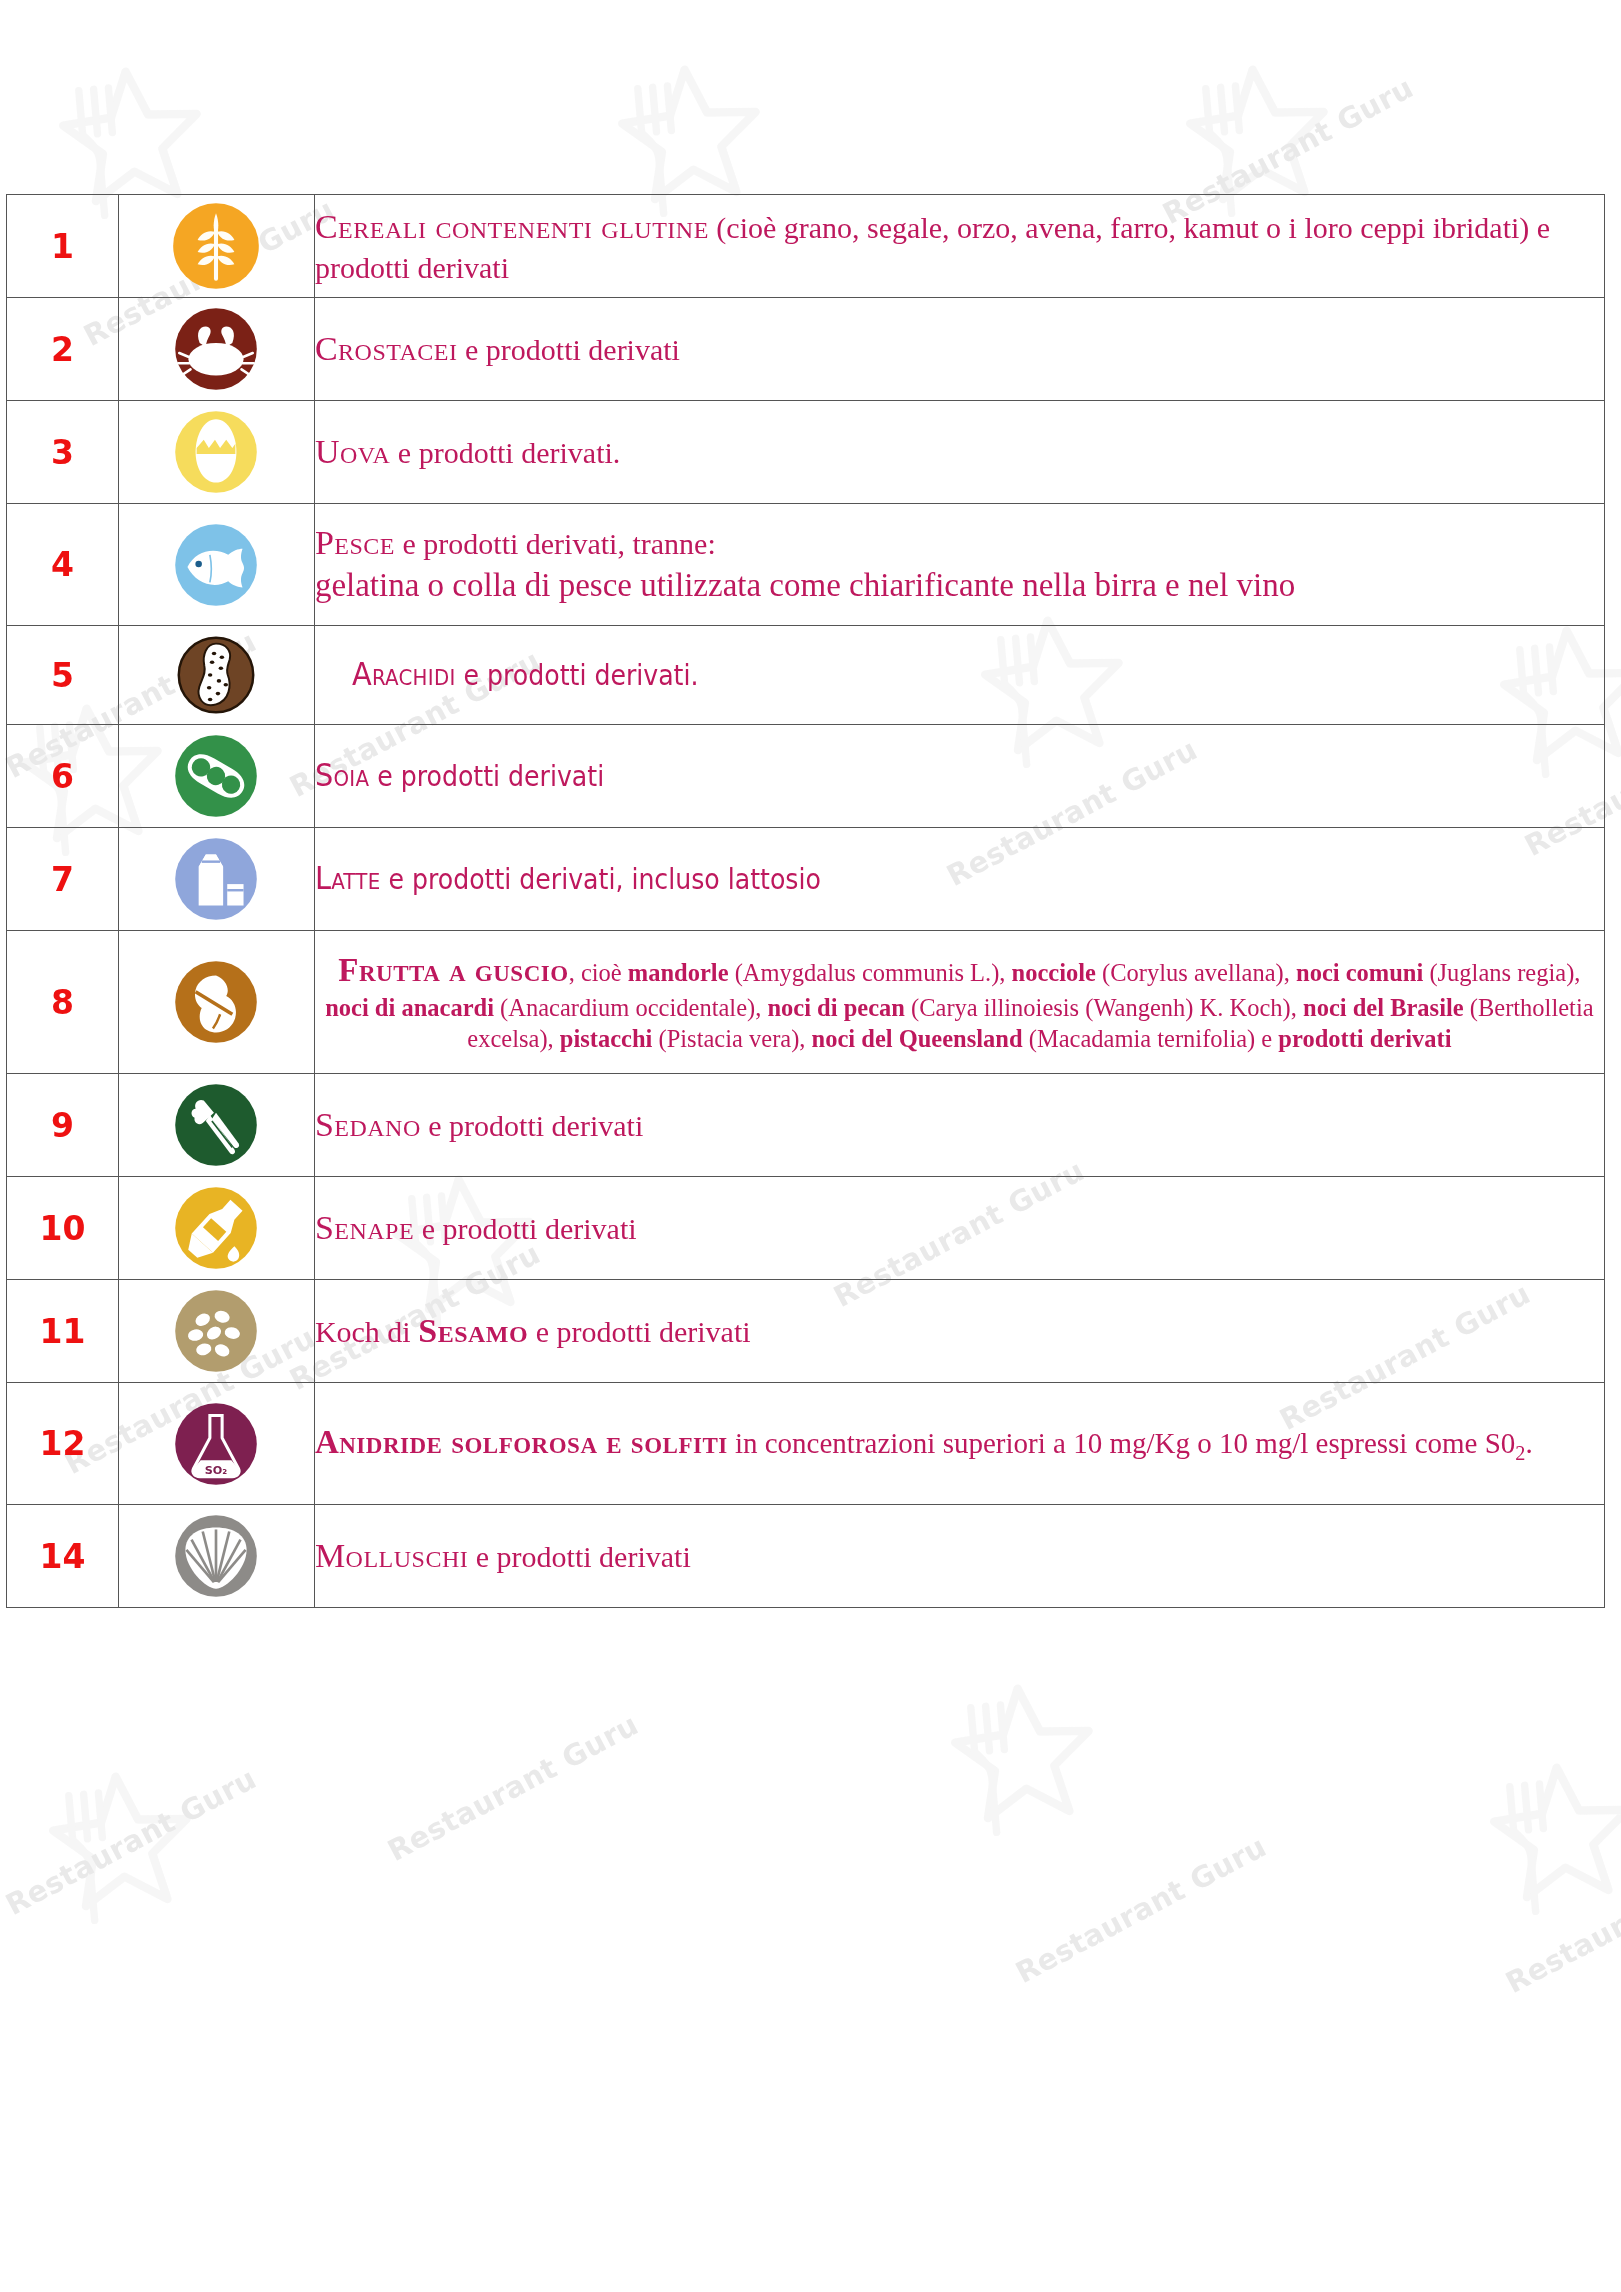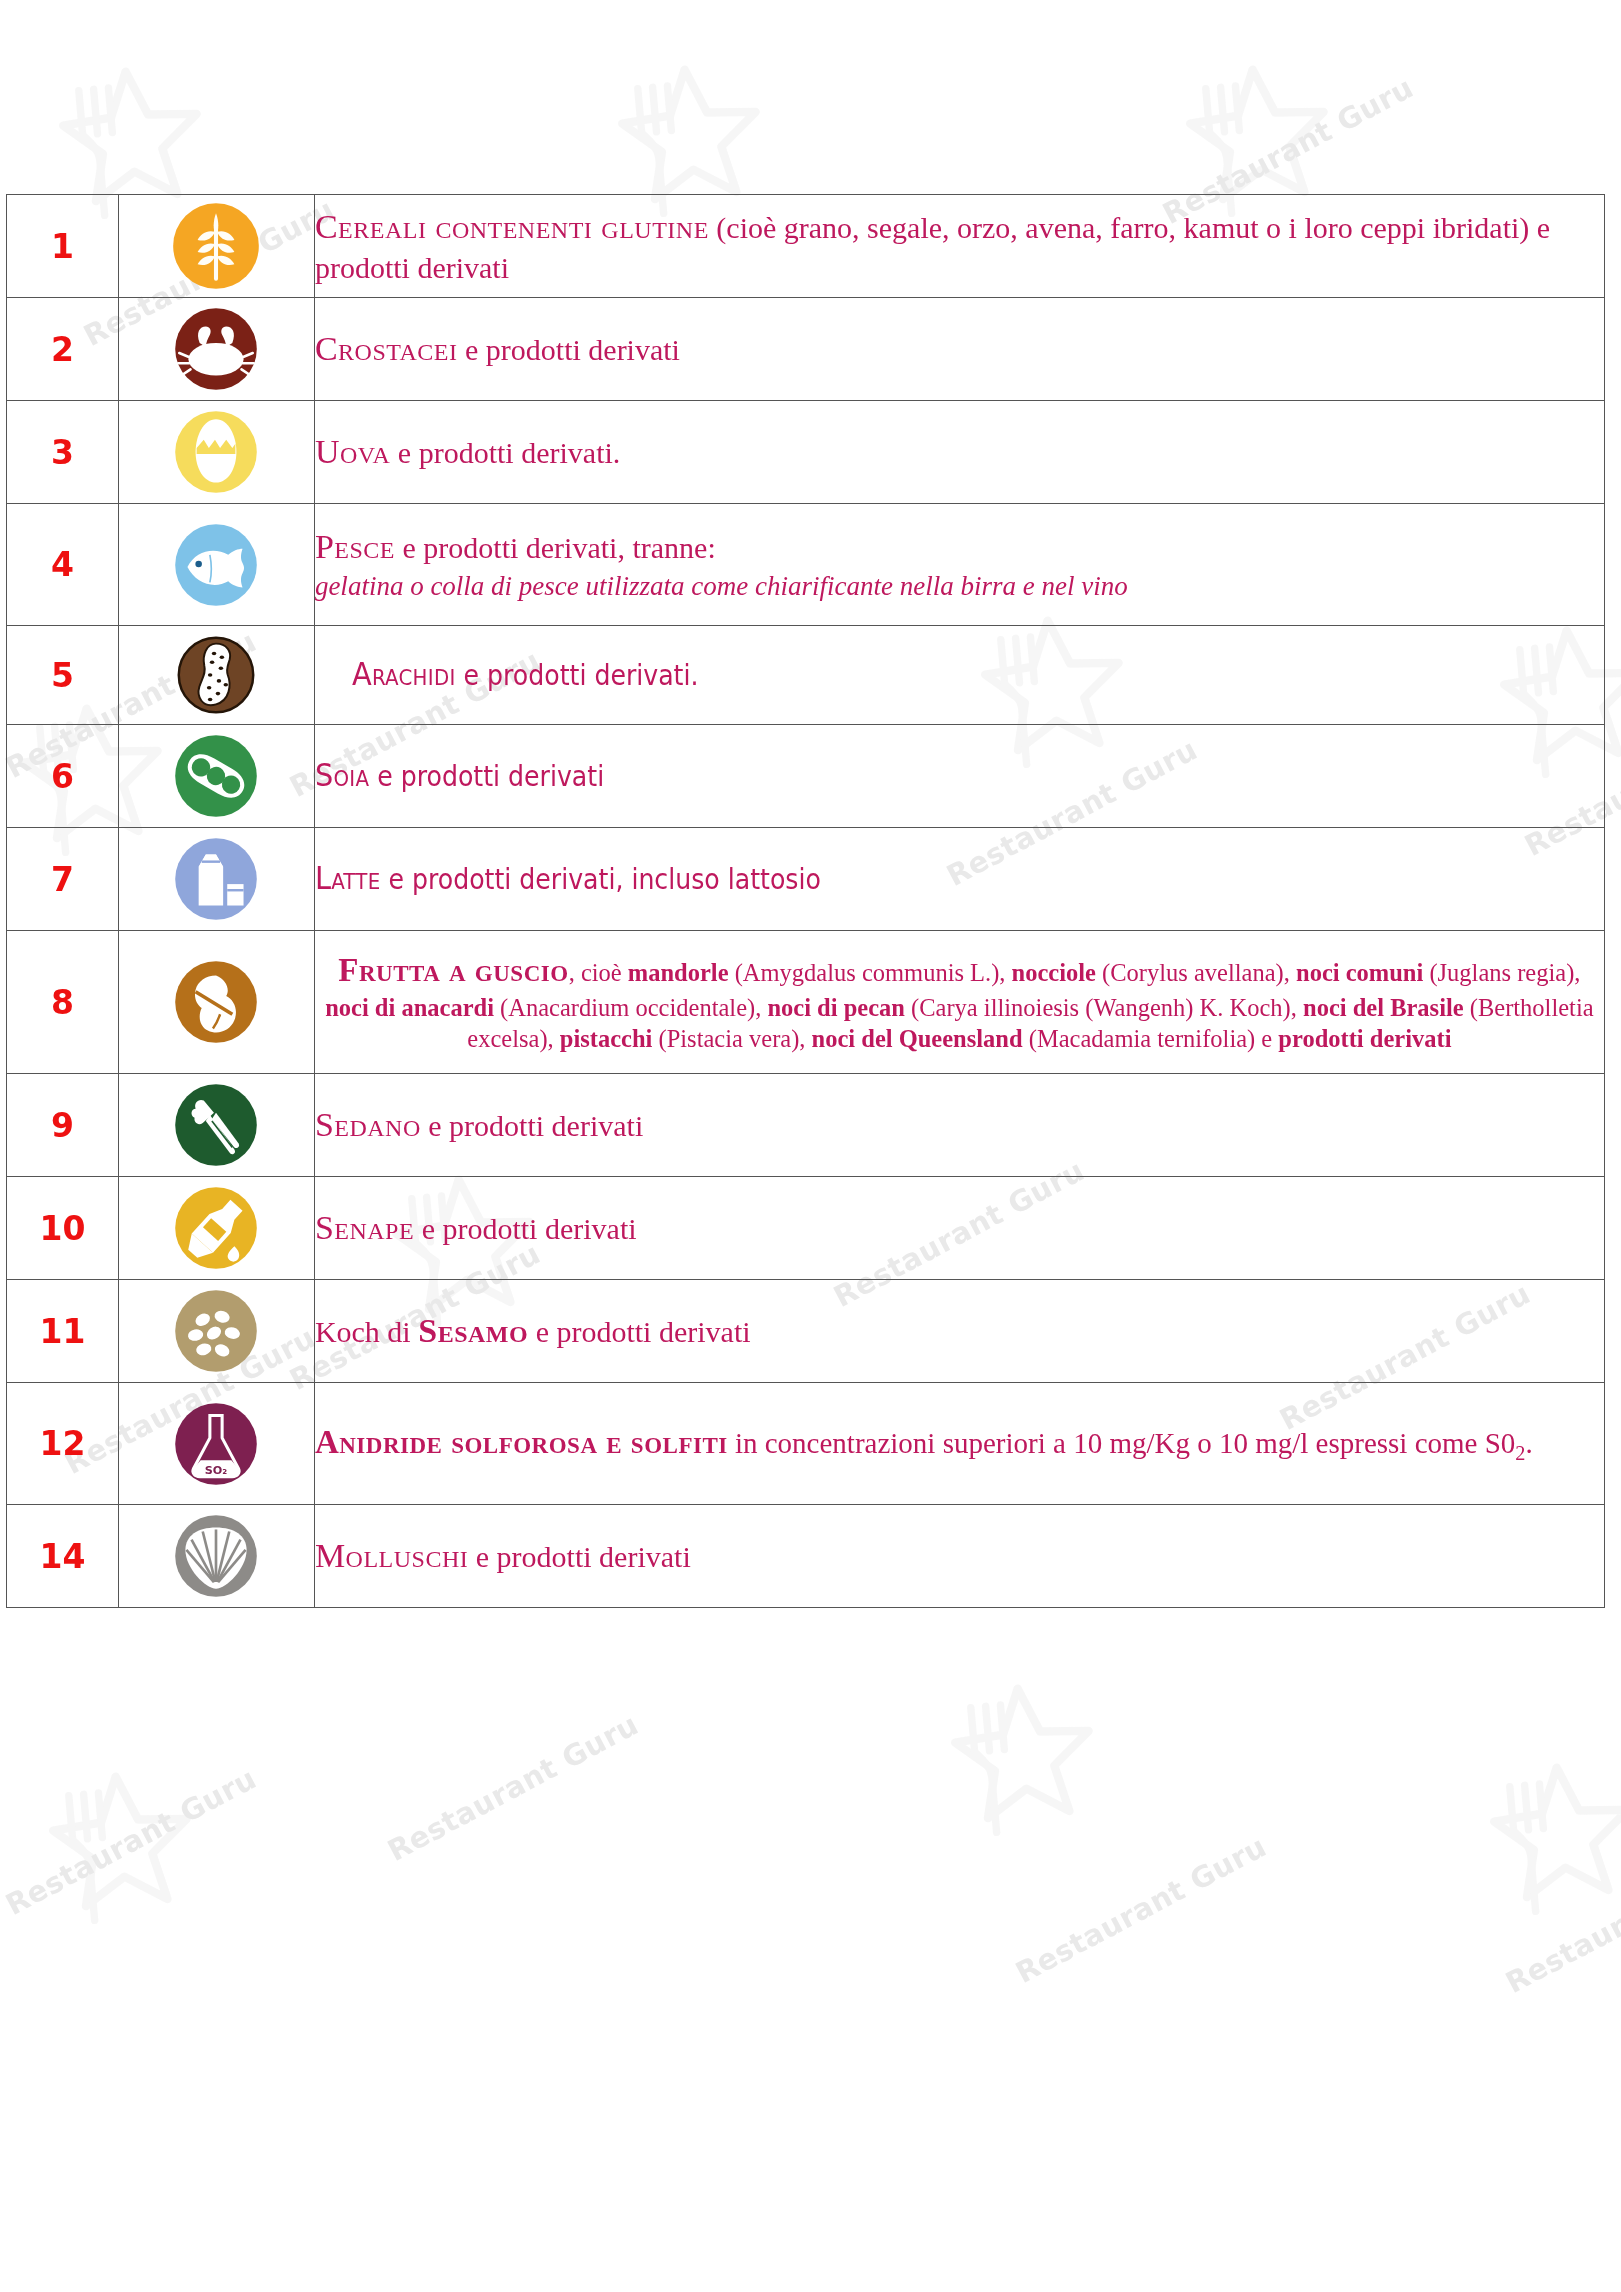--- a/index.html
+++ b/index.html
@@ -89,22 +89,21 @@
     font-size: 34px;
     letter-spacing: 0.5px;
   }
   .serif-row .kw-b {
     font-variant: small-caps;
     font-weight: bold;
     font-size: 34px;
     letter-spacing: 0.5px;
   }
   .serif-row .sub {
-    font-size: 27px;
-    font-style: italic;
+    font-size: 33px;
   }
   .serif-row b { font-weight: normal; }
 
   .sans-row {
     font-family: "DejaVu Sans Condensed", "Liberation Sans", sans-serif;
     font-size: 28px;
     line-height: 1.3;
     font-stretch: condensed;
   }
   .sans-row .kw {

